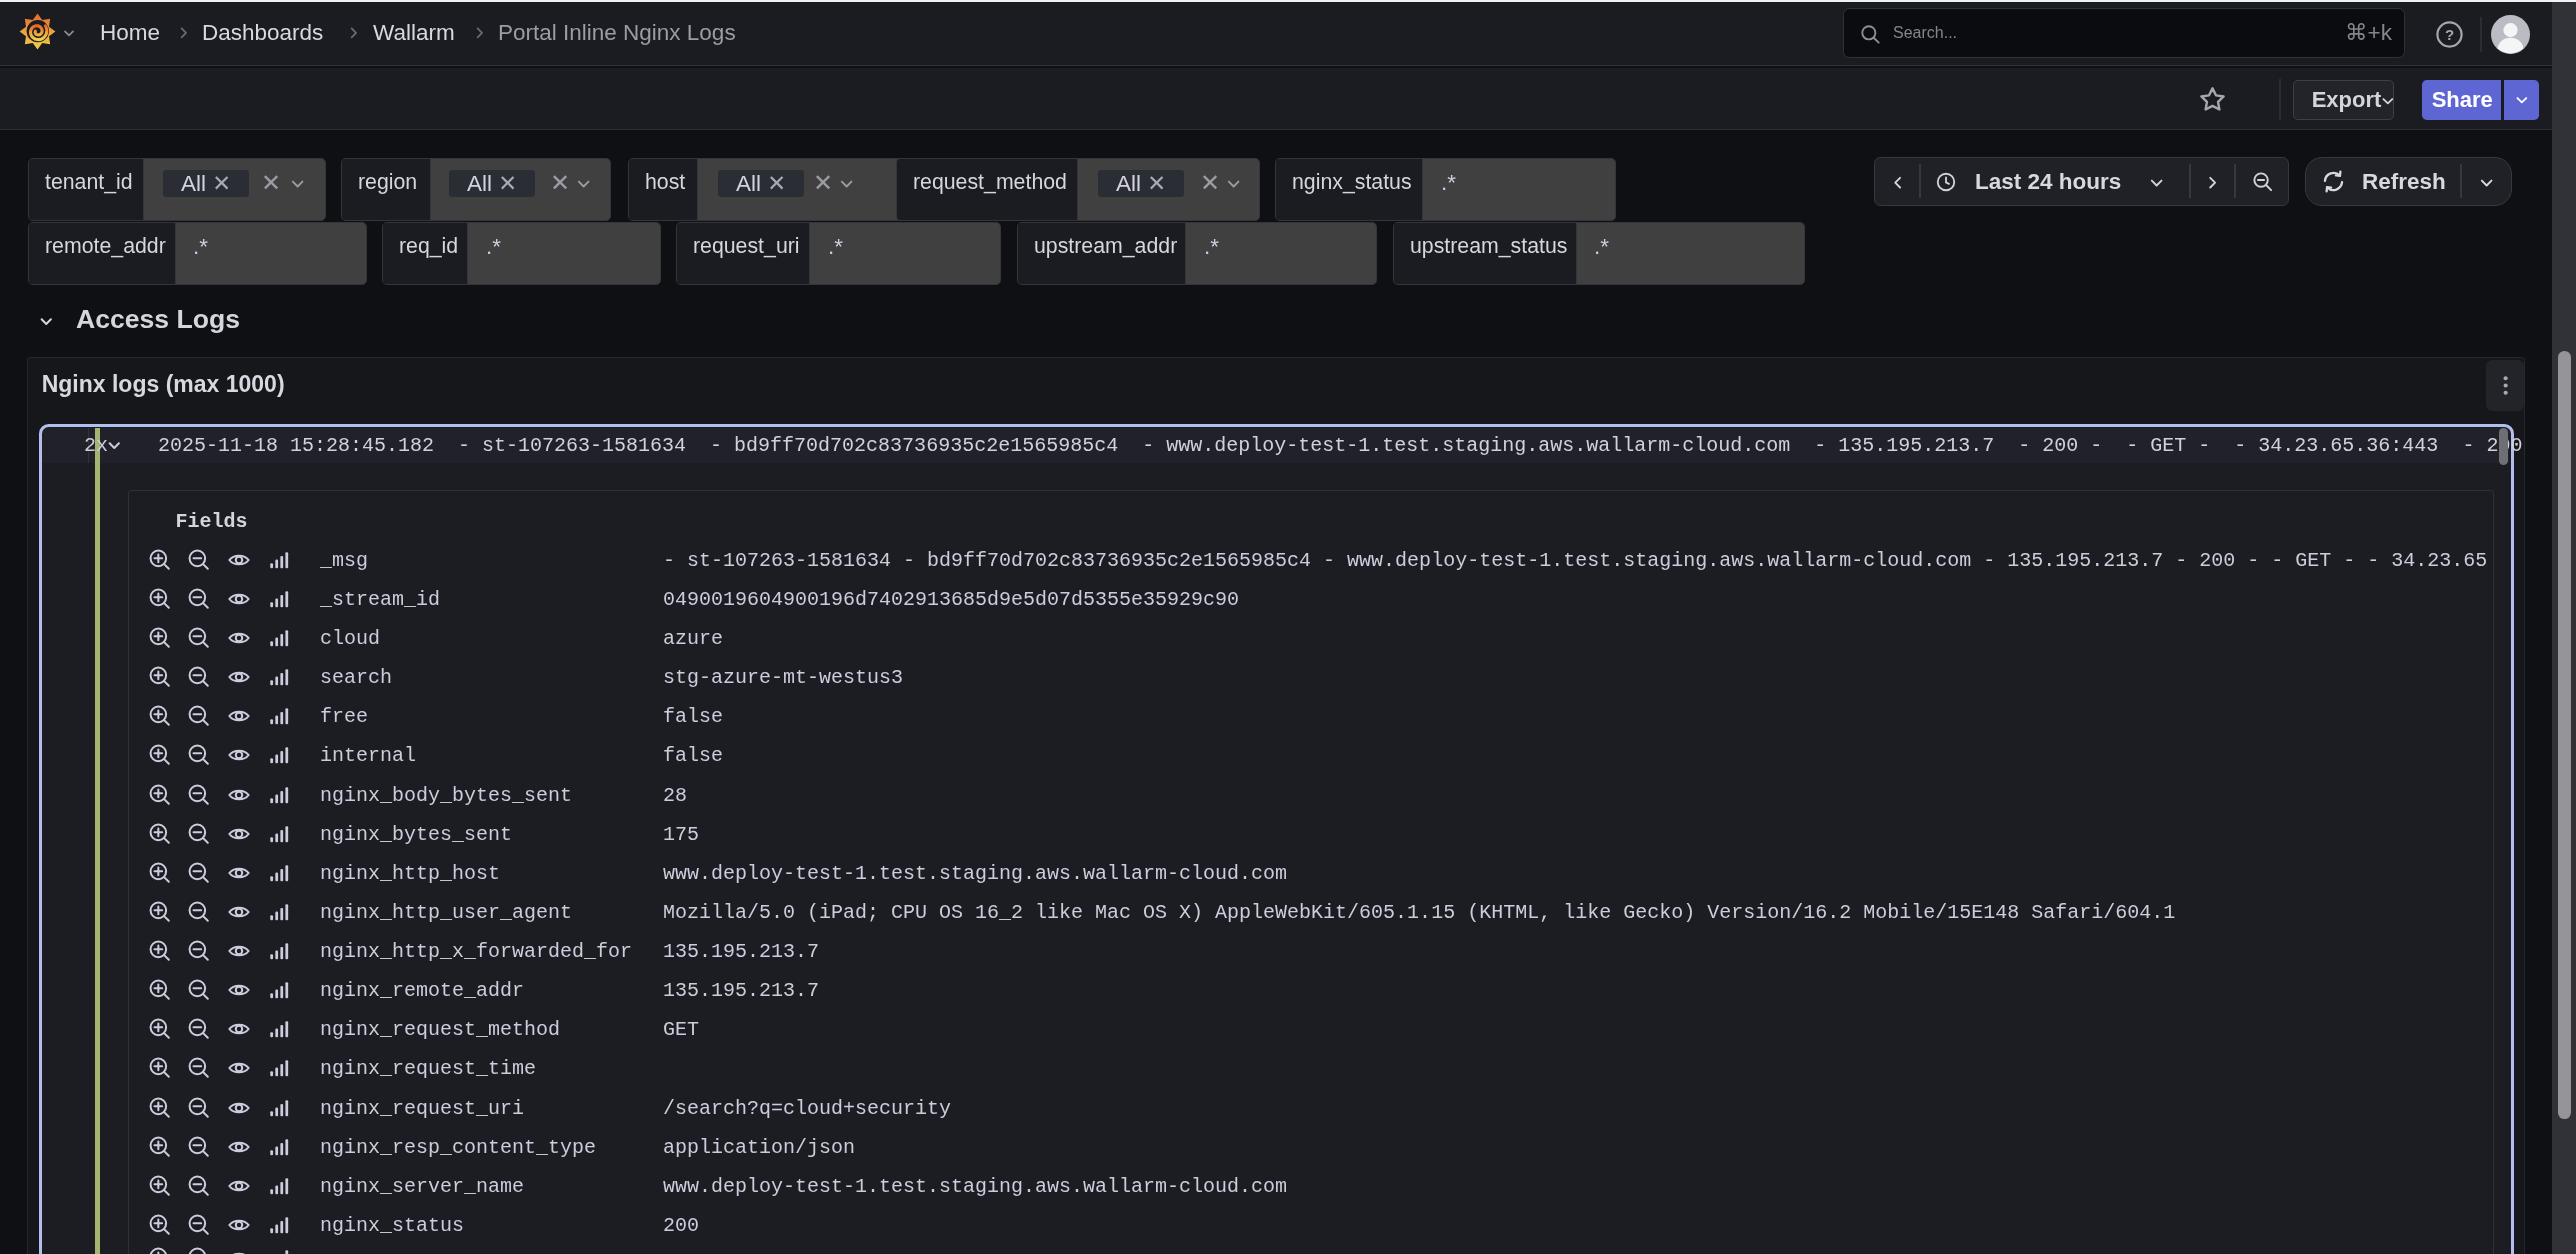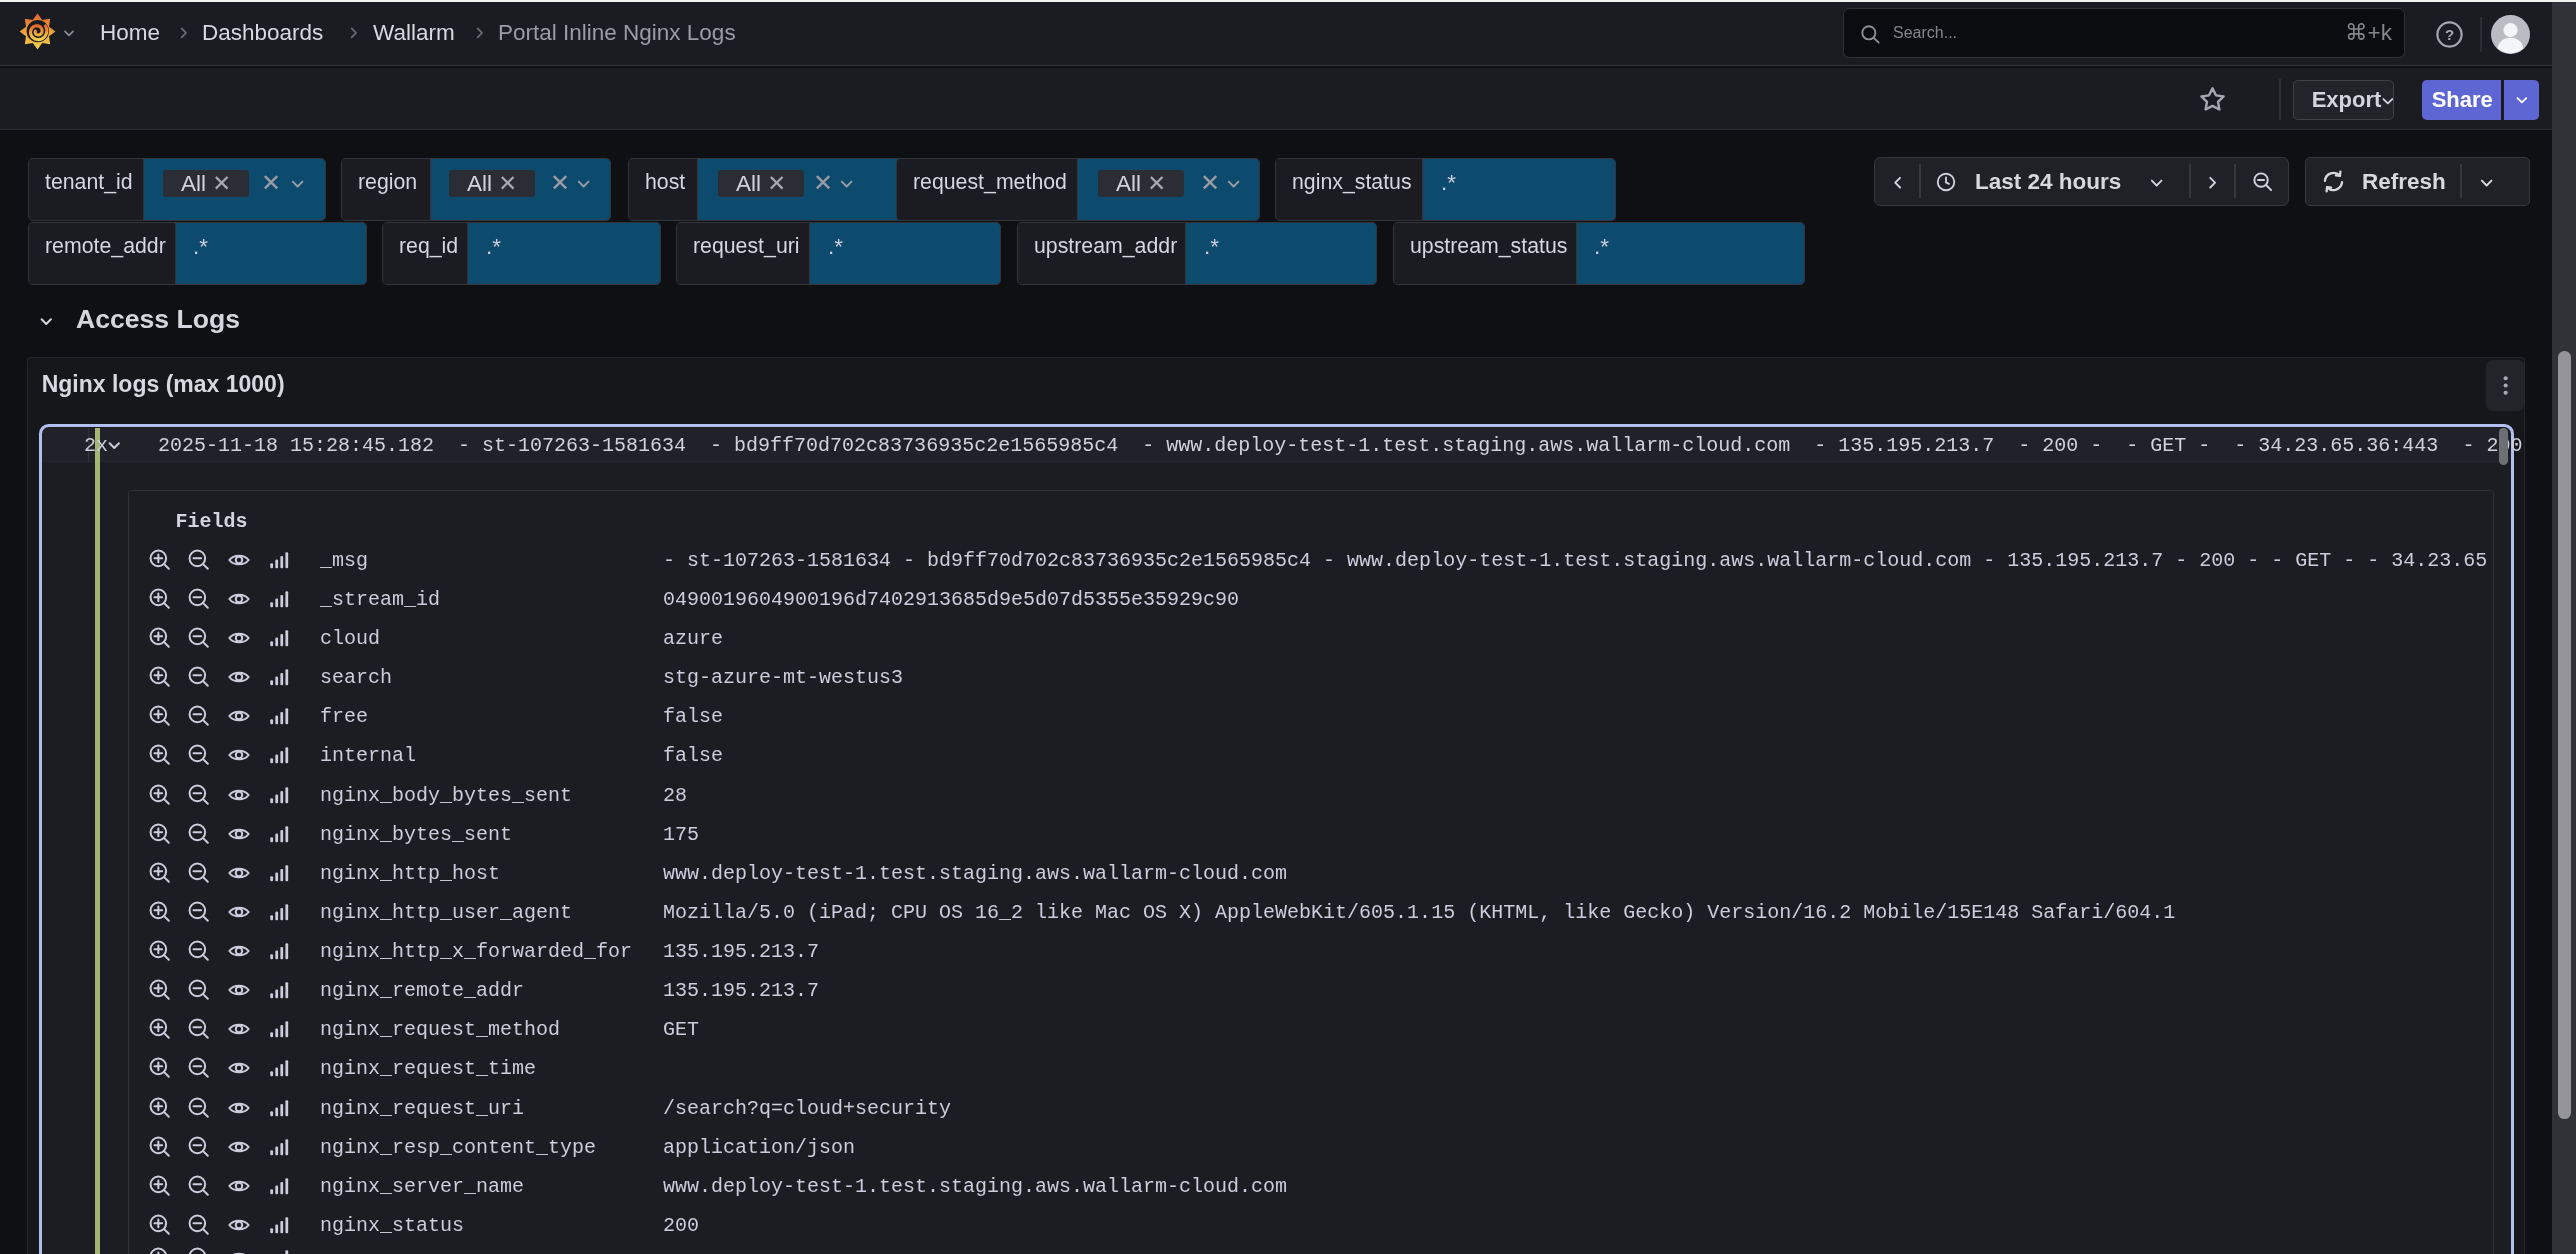--- a/index.html
+++ b/index.html
@@ -13,21 +13,21 @@
     border-bottom:1.6px solid #2e2f35; }
   .crumb { position:absolute; top:0; height:66px; line-height:66px; font-size:22.5px; font-weight:400; color:#d8d9e0; }
   .crumb.dim { color:#9b9ca6; font-weight:400; }
   .csep { position:absolute; top:24px; width:17.7px; height:17.7px; }
   
   #search { position:absolute; left:1843px; top:8px; width:562px; height:50px; background:#0b0c10;
     border:1.2px solid #313237; border-radius:6.4px; }
   
   .btn { position:absolute; border-radius:4.8px; font-size:22.5px; }
   
-  .fbox { position:absolute; height:63px; background:#0c4a6e; border:1.2px solid #34353b; border-radius:4.8px; }
+  .fbox { position:absolute; height:63px; background:#404040; border:1.2px solid #34353b; border-radius:4.8px; }
   .flabel { position:absolute; left:0; top:0; bottom:0; background:#1b1c22; border-right:1.2px solid #34353b;
      border-radius:3.2px 0 0 3.2px; font-size:21.3px; font-weight:500; color:#d5d6de; line-height:47px; padding-left:16px; }
   .pill { position:absolute; top:11px; height:27px; background:#2b2d34; border-radius:3.2px; font-size:22.5px;
      color:#d2d3db; line-height:27px; padding:0 18px; }
   .regex { position:absolute; top:0; line-height:47px; font-size:22.5px; color:#ccccdc; }
   
   #panel { position:absolute; left:27px; top:357px; width:2498px; height:966px; background:#16171b;
     border:1.2px solid #26272e; border-radius:3.2px; }
   #logbox { position:absolute; left:39px; top:424px; width:2475px; height:886px; background:#1b1d23;
     border:3.6px solid #b2bfee; border-radius:9.7px; }
@@ -230,21 +230,21 @@
     </svg>
   <div class="abs" style="left:359px;top:6.4px;width:1.6px;height:34px;background:#37383e"></div>
   <svg class="abs" style="left:376px;top:12px" width="23" height="23" viewBox="0 0 24 24">
     <g fill="none" stroke="#d2d3da" stroke-width="2" stroke-linecap="round">
       <circle cx="10.5" cy="10.5" r="7"></circle>
         <path d="M15.7 15.7 L21 21"></path>
         <path d="M7.3 10.5 h6.4"></path>
     </g>
   </svg>
 </div>
-<div class="abs" style="left:2305px;top:157px;width:225px;height:49px;background:#202126;border:1.2px solid #37383e;border-radius:5px">
+<div class="abs" style="left:2305px;top:157px;width:207px;height:49px;background:#202126;border:1.2px solid #37383e;border-radius:17px">
   <svg class="abs" style="left:15.3px;top:10.5px" width="25" height="25" viewBox="0 0 24 24">
     <g fill="none" stroke="#d8d9df" stroke-width="2.2" stroke-linecap="round" stroke-linejoin="round">
       <path d="M20.2 12.7 a8.3 8.3 0 0 1 -14.2 5"></path>
       <path d="M3.8 11.3 a8.3 8.3 0 0 1 14.2 -5"></path>
       <polyline points="18.6 2.6 18.2 6.5 14.3 6.2"></polyline>
       <polyline points="5.4 21.4 5.8 17.5 9.7 17.8"></polyline>
     </g>
   </svg>
   <div class="abs" style="left:56px;top:0;line-height:47px;font-size:22.5px;font-weight:600;color:#d8d9df">Refresh</div>
   <div class="abs" style="left:154px;top:6.4px;width:1.6px;height:34px;background:#37383e"></div>

